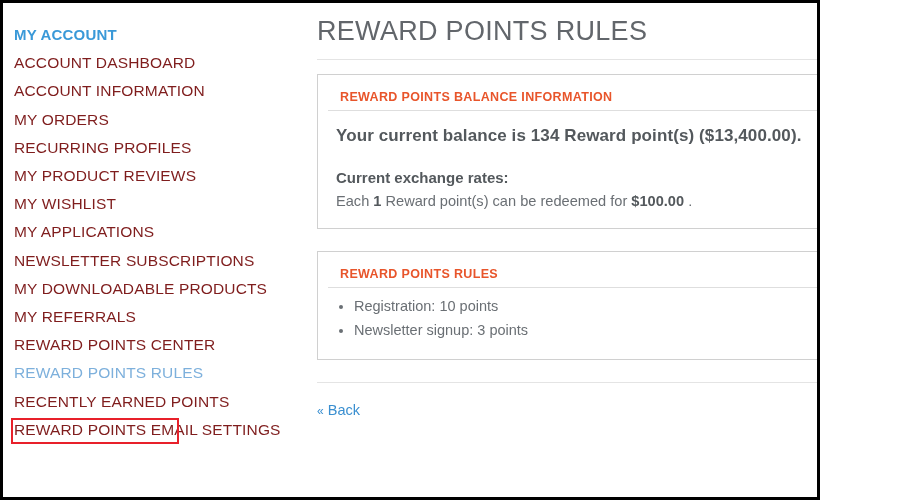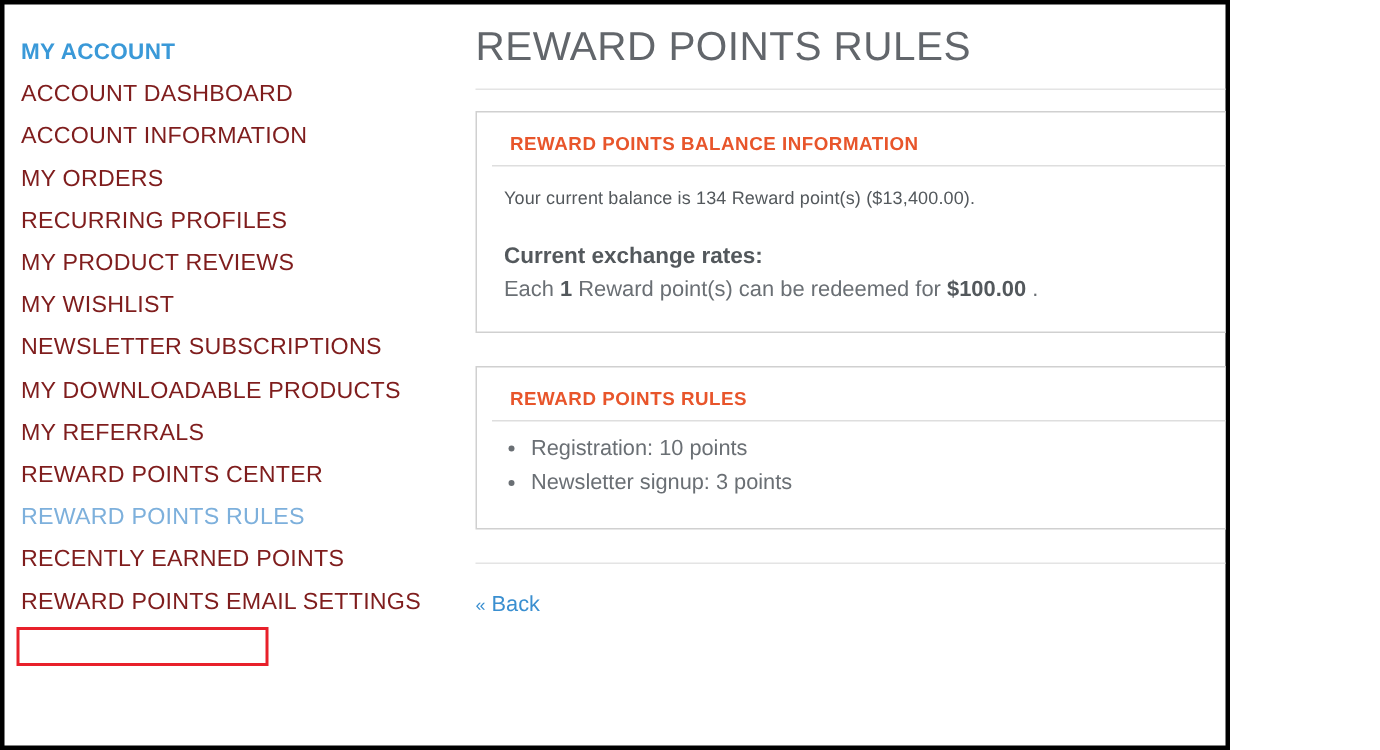--- a/index.html
+++ b/index.html
@@ -121,23 +121,23 @@
     font-weight: bold;
     letter-spacing: 0.35px;
   }
   .panel-body {
     padding: 13px 18px 0 18px;
     color: #53585c;
     font-size: 14.5px;
     line-height: 1.45;
   }
   .balance-line {
-    font-weight: normal;
+    font-weight: bold;
     margin: 0 0 18px 0;
-    font-size: 12px;
+    font-size: 17px;
     letter-spacing: 0.1px;
   }
   .rates-head {
     font-weight: bold;
     margin: 0 0 2px 0;
     font-size: 15px;
   }
   .rates-line {
     margin: 0;
     font-size: 14.6px;
@@ -176,20 +176,21 @@
 
     <nav class="sidebar">
       <ul class="nav-list">
           <li class="nav-item account-head">MY ACCOUNT</li>
           <li class="nav-item">ACCOUNT DASHBOARD</li>
           <li class="nav-item">ACCOUNT INFORMATION</li>
           <li class="nav-item">MY ORDERS</li>
           <li class="nav-item">RECURRING PROFILES</li>
           <li class="nav-item">MY PRODUCT REVIEWS</li>
           <li class="nav-item">MY WISHLIST</li>
+          <li class="nav-item">MY APPLICATIONS</li>
           <li class="nav-item">NEWSLETTER SUBSCRIPTIONS</li>
           <li class="nav-item">MY DOWNLOADABLE PRODUCTS</li>
           <li class="nav-item">MY REFERRALS</li>
           <li class="nav-item">REWARD POINTS CENTER</li>
           <li class="nav-item current">REWARD POINTS RULES</li>
           <li class="nav-item">RECENTLY EARNED POINTS</li>
           <li class="nav-item">REWARD POINTS EMAIL SETTINGS</li>
         </ul>
     </nav>
     <div class="highlight-box"></div>

